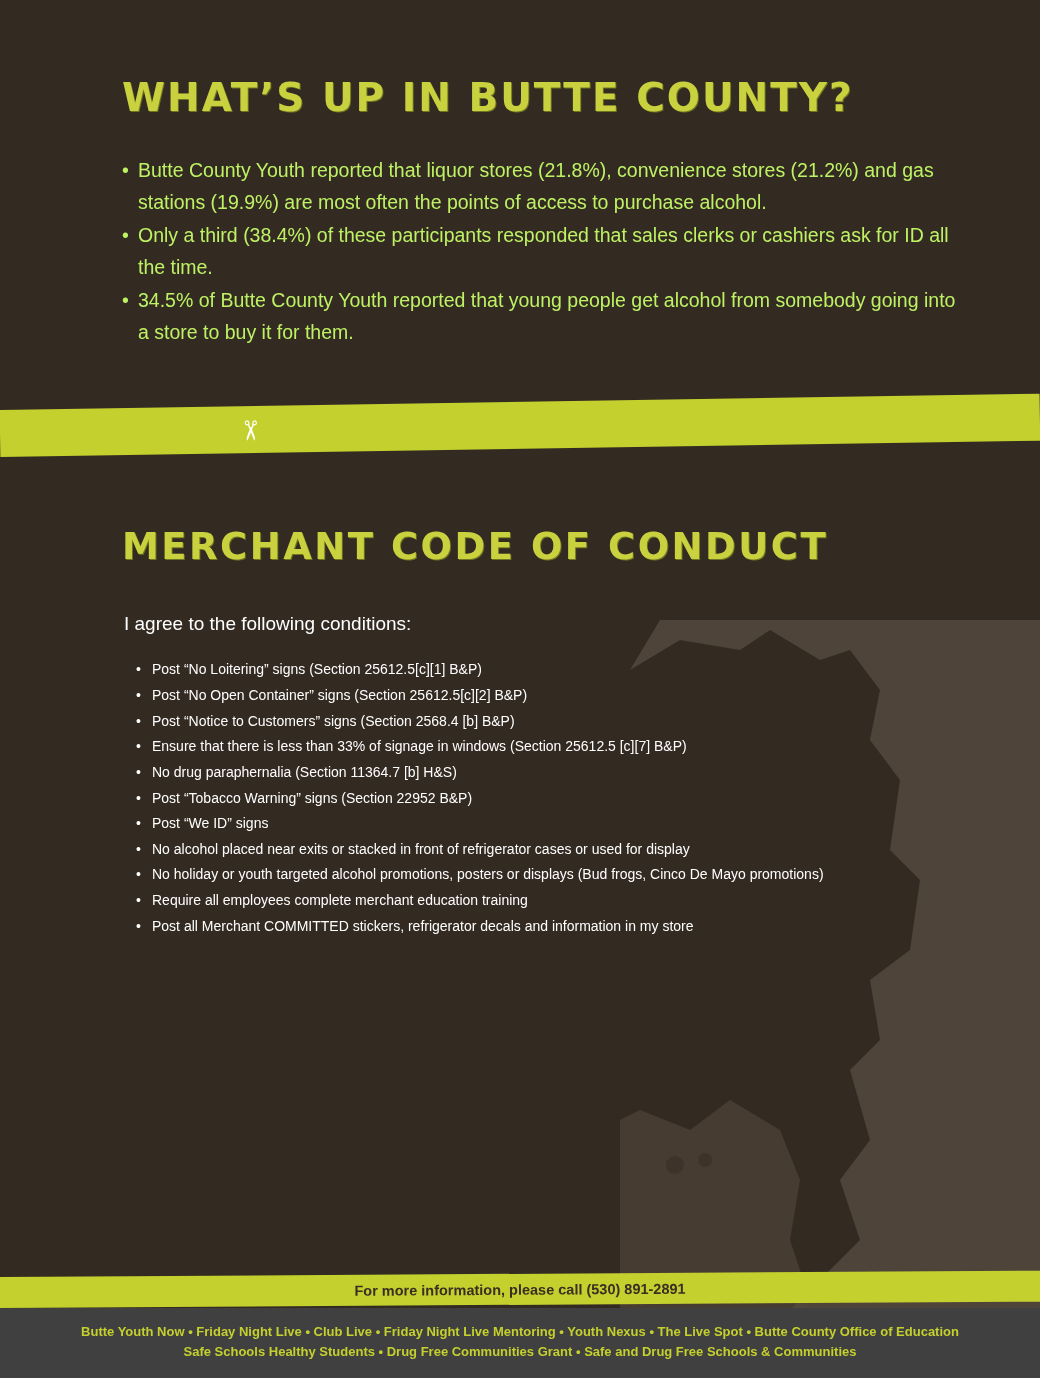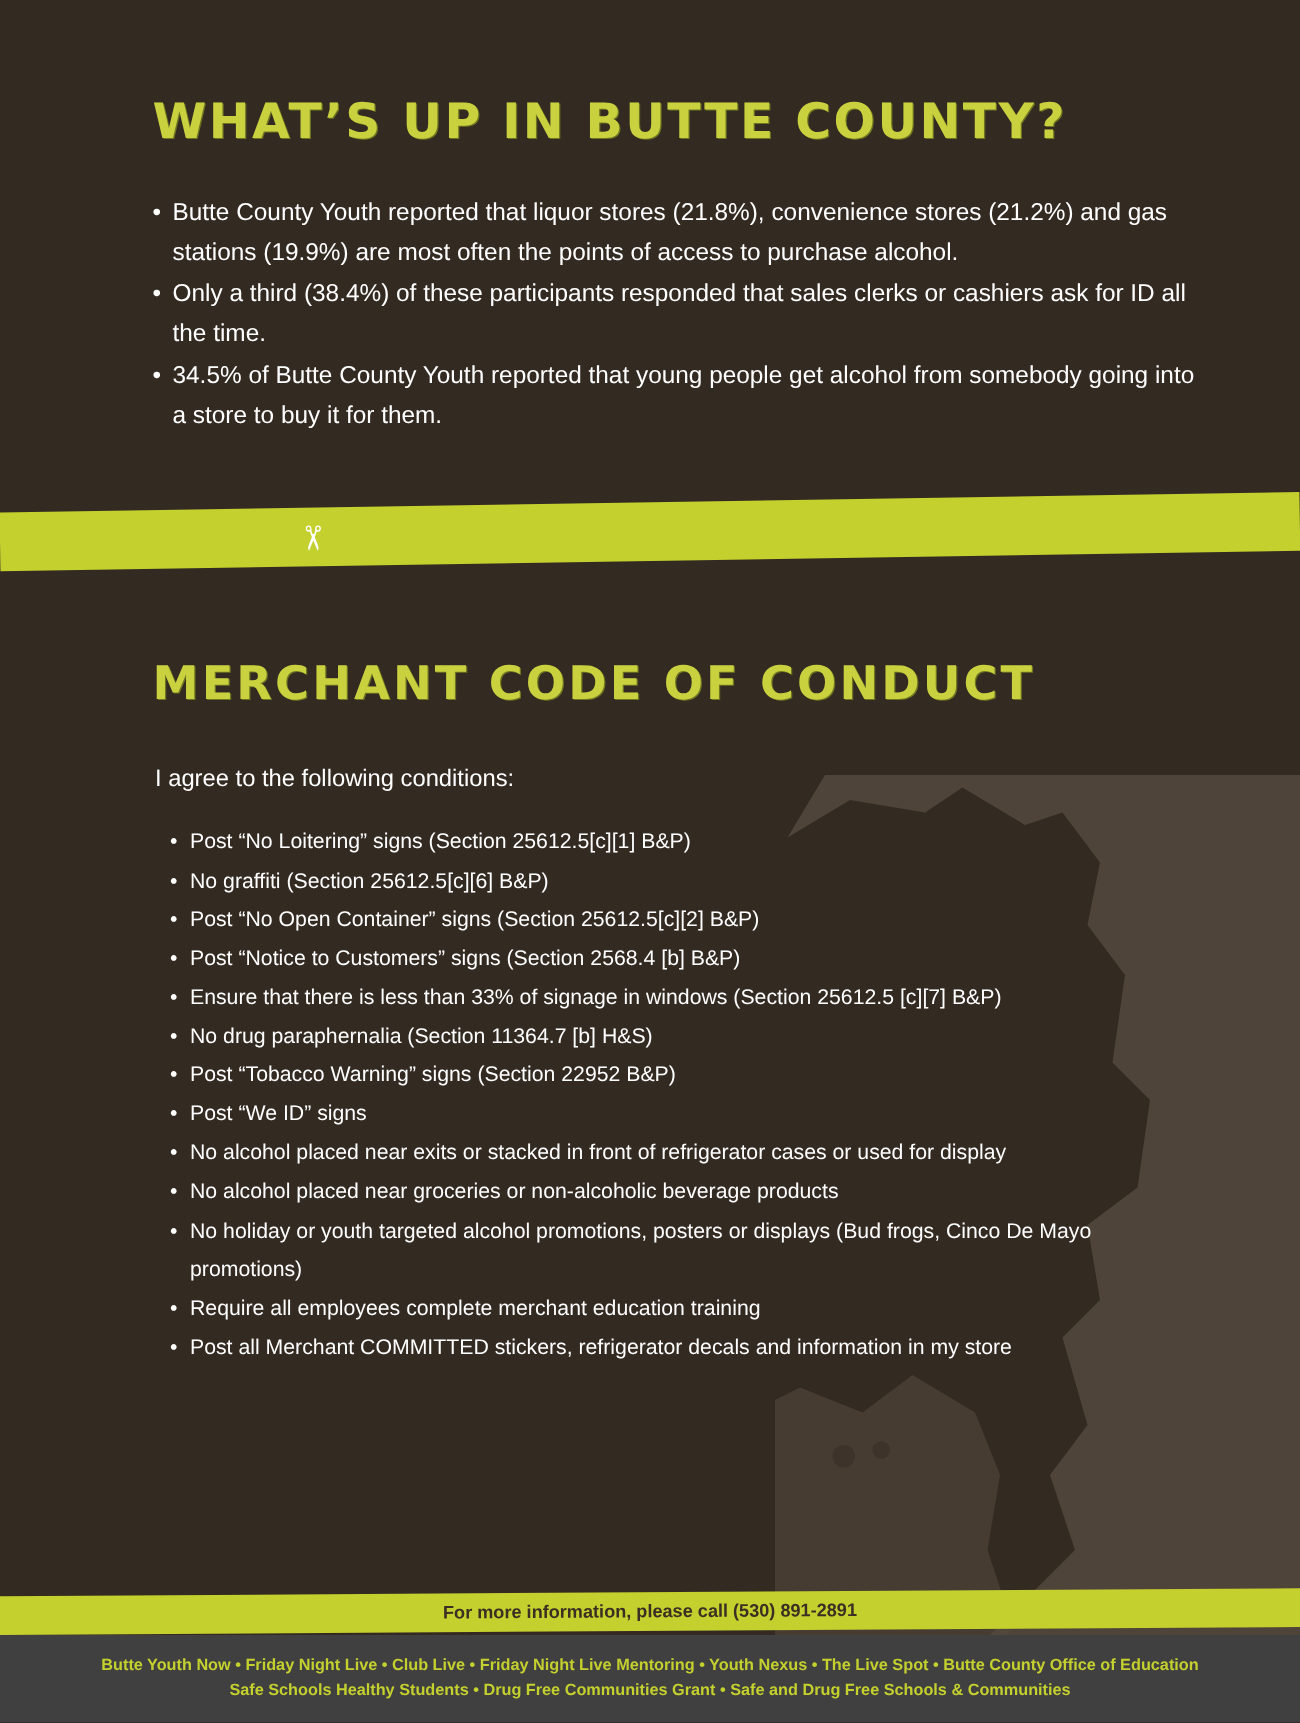--- a/index.html
+++ b/index.html
@@ -52,21 +52,21 @@
     font-size: 39px;
     margin: 0 0 38px 0;
     text-shadow: 1px 1px 0 #6e7520;
   }
   .bullets-top {
     list-style: none;
     margin: 0;
     padding: 0;
     font-size: 19.5px;
     line-height: 1.62;
-    color: #ffffff;
+    color: #bef264;
   }
   .bullets-top li {
     position: relative;
     padding-left: 16px;
     margin-bottom: 2px;
     max-width: 880px;
   }
   .bullets-top li::before {
     content: "•";
     position: absolute;
@@ -114,21 +114,21 @@
   .agree-line {
     font-size: 19px;
     font-weight: normal;
     color: #ffffff;
     margin: 0 0 22px 2px;
   }
   .bullets-mid {
     list-style: none;
     margin: 0;
     padding: 0 0 0 14px;
-    font-size: 17px;
+    font-size: 14px;
     line-height: 1.83;
     color: #ffffff;
   }
   .bullets-mid li {
     position: relative;
     padding-left: 16px;
     max-width: 880px;
   }
   .bullets-mid li::before {
     content: "•";
@@ -195,29 +195,27 @@
   <div class="divider-wrap">
     <div class="divider-bar"></div>
     <div class="scissors">✂</div>
   </div>
 
   <div class="section-mid">
     <h1 class="heading-stencil h1-mid">Merchant Code of Conduct</h1>
     <div class="agree-line">I agree to the following conditions:</div>
     <ul class="bullets-mid">
       <li>Post “No Loitering” signs (Section 25612.5[c][1] B&amp;P)</li>
-      <li>No graffiti (Section 25612.5[c][6] B&amp;P)</li>
       <li>Post “No Open Container” signs (Section 25612.5[c][2] B&amp;P)</li>
       <li>Post “Notice to Customers” signs (Section 2568.4 [b] B&amp;P)</li>
       <li>Ensure that there is less than 33% of signage in windows (Section 25612.5 [c][7] B&amp;P)</li>
       <li>No drug paraphernalia (Section 11364.7 [b] H&amp;S)</li>
       <li>Post “Tobacco Warning” signs (Section 22952 B&amp;P)</li>
       <li>Post “We ID” signs</li>
       <li>No alcohol placed near exits or stacked in front of refrigerator cases or used for display</li>
-      <li>No alcohol placed near groceries or non-alcoholic beverage products</li>
       <li>No holiday or youth targeted alcohol promotions, posters or displays (Bud frogs, Cinco De Mayo promotions)</li>
       <li>Require all employees complete merchant education training</li>
       <li>Post all Merchant COMMITTED stickers, refrigerator decals and information in my store</li>
     </ul>
   </div>
 
   <div class="footer">
     <div class="footer-bar">
       <span>For more information, please call (530) 891-2891</span>
     </div>

